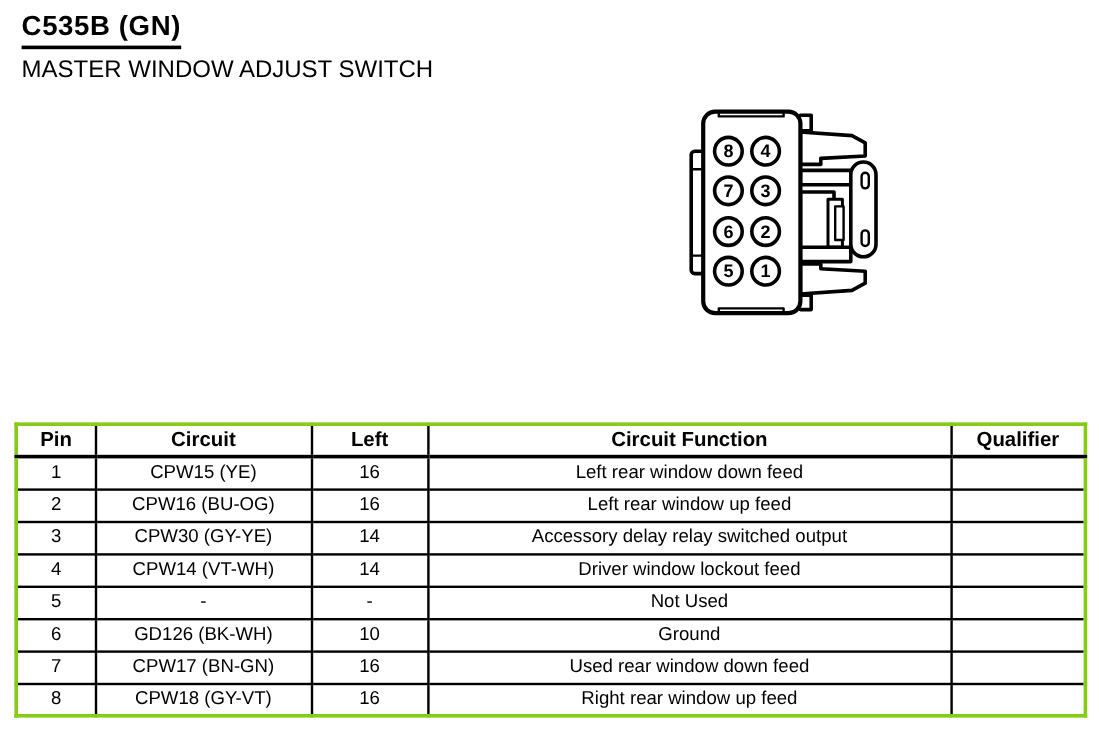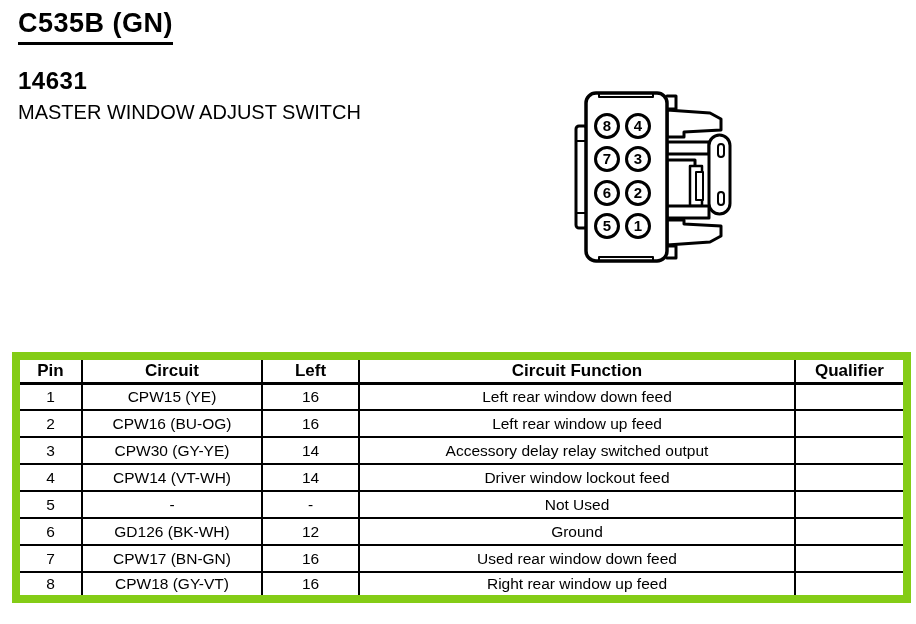--- a/index.html
+++ b/index.html
@@ -9,21 +9,21 @@
     background: #ffffff;
     color: #000000;
     font-family: "Liberation Sans", "DejaVu Sans", sans-serif;
     overflow: hidden;
   }
 
   
   .header-block { position: absolute; left: 18px; top: 8px; }
   .connector-id {
     display: inline-block;
-    font-size: 27px;
+    font-size: 23px;
     font-weight: bold;
     letter-spacing: 0.5px;
     border-bottom: 3px solid #000;
     padding-bottom: 3px;
   }
   .part-number {
     margin-top: 22px;
     font-size: 24px;
     font-weight: bold;
     letter-spacing: 0.5px;
@@ -70,35 +70,34 @@
     overflow: hidden;
     white-space: nowrap;
     vertical-align: middle;
   }
   .pinout-table th {
     font-size: 17px;
     font-weight: bold;
     text-align: center;
     border-bottom-width: 3px;
   }
-  .pinout-table { border: 8px solid #84cc16; }
+  .pinout-table { border: 3px solid #84cc16; }
   .col-pin      { width: 66px; }
   .col-circuit  { width: 180px; }
   .col-gauge    { width: 97px; }
   .col-function { width: 436px; }
   .col-qualifier{ width: 112px; }
   td.c-pin, td.c-circuit, td.c-gauge { text-align: center; }
   td.c-function { text-align: center; }
 </style>
 </head>
 <body>
 
 <div class="header-block">
   <div class="connector-id">C535B (GN)</div>
-  <div class="part-number">14631</div>
   <div class="part-name">MASTER WINDOW ADJUST SWITCH</div>
 </div>
 
 <div class="connector-art">
   <svg viewBox="0 0 178 186">
     <g fill="#ffffff" stroke="#000000" stroke-width="3" stroke-linejoin="round" stroke-linecap="round">
 
       <path d="M95,12 h9 v13 h-9" fill="none"></path>
 
       <path d="M95,26 L138,29 L149,35 L149,46 L112,48 L112,53 L95,53 Z"></path>
@@ -197,21 +196,21 @@
     <tr>
       <td class="c-pin">5</td>
       <td class="c-circuit">-</td>
       <td class="c-gauge">-</td>
       <td class="c-function">Not Used</td>
       <td class="c-qualifier"></td>
     </tr>
     <tr>
       <td class="c-pin">6</td>
       <td class="c-circuit">GD126 (BK-WH)</td>
-      <td class="c-gauge">12</td>
+      <td class="c-gauge">10</td>
       <td class="c-function">Ground</td>
       <td class="c-qualifier"></td>
     </tr>
     <tr>
       <td class="c-pin">7</td>
       <td class="c-circuit">CPW17 (BN-GN)</td>
       <td class="c-gauge">16</td>
       <td class="c-function">Used rear window down feed</td>
       <td class="c-qualifier"></td>
     </tr>

